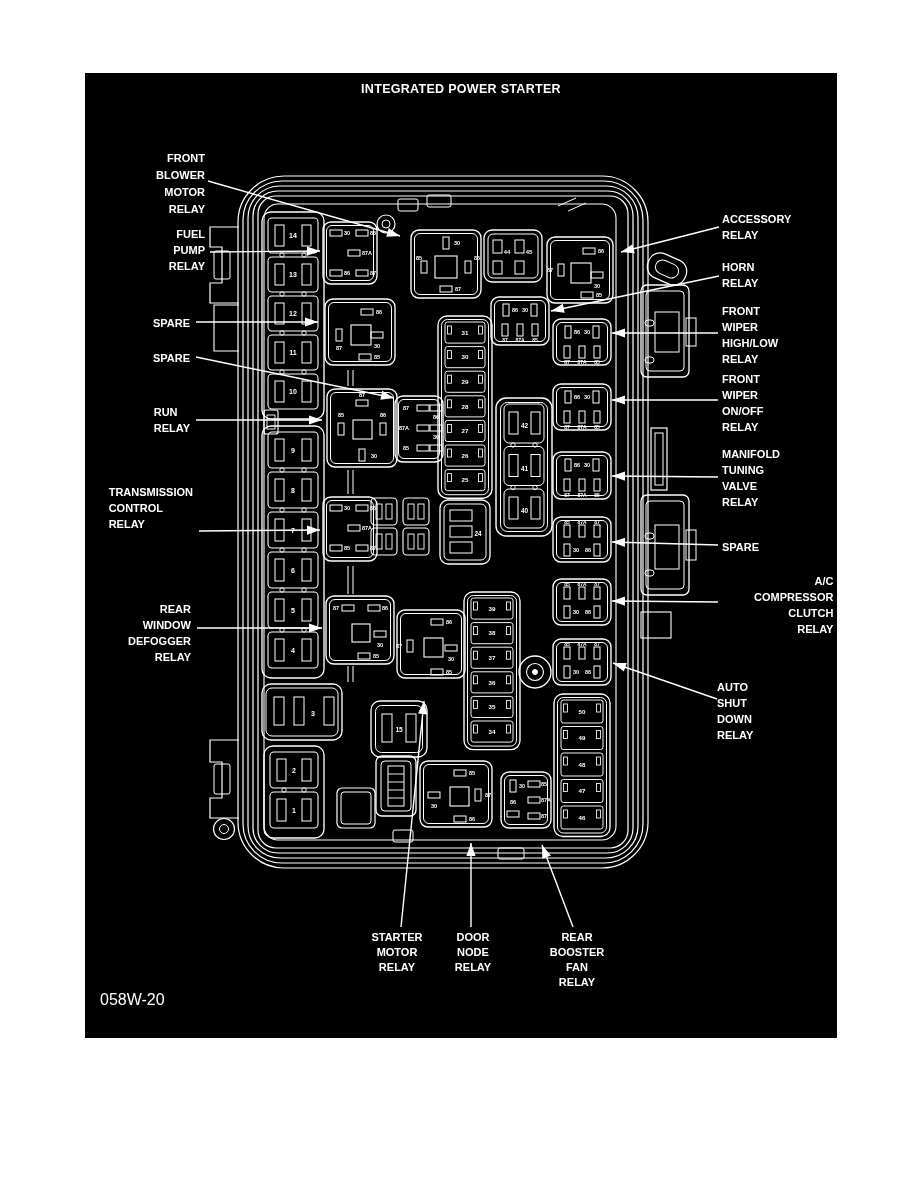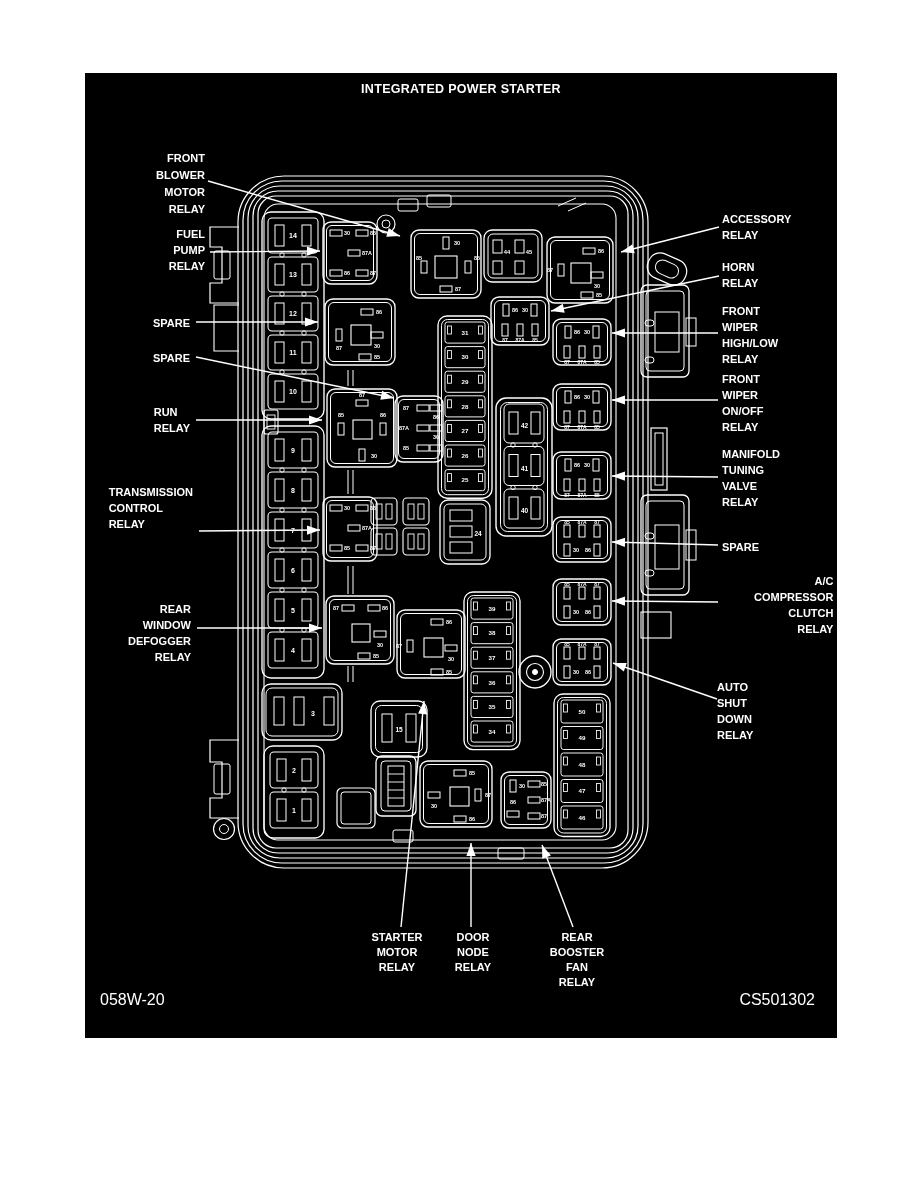--- a/index.html
+++ b/index.html
@@ -626,21 +626,20 @@
         <line x1="471" y1="927" x2="471" y2="843" stroke="#ffffff" stroke-width="1.4"></line>
         <polygon points="471,843 475.6,856 466.4,856" fill="#ffffff"></polygon>
         <line x1="573" y1="927" x2="542" y2="845" stroke="#ffffff" stroke-width="1.4"></line>
         <polygon points="542,845 550.8998771127466,855.533384421828 542.2943050878094,858.7867104312554" fill="#ffffff"></polygon>
       </g>
     </svg>
 
   <div class="overlay">
     <div class="title-line" style="top:82px">INTEGRATED POWER STARTER</div>
     <div class="code" style="left:100px;top:991px">058W-20</div>
-    <div class="code" style="left:85px;top:991px;width:730px;text-align:right">CS501302</div>
     <div id="callouts">
         <div class="callout" style="top: 150px; line-height: 17px; right: 713px; text-align: right;">FRONT
 BLOWER
 MOTOR
 RELAY</div>
         <div class="callout" style="top: 226px; line-height: 16px; right: 713px; text-align: right;">FUEL
 PUMP
 RELAY</div>
         <div class="callout" style="top: 315px; line-height: 16px; right: 728px; text-align: right;">SPARE</div>
         <div class="callout" style="top: 350px; line-height: 16px; right: 728px; text-align: right;">SPARE</div>

